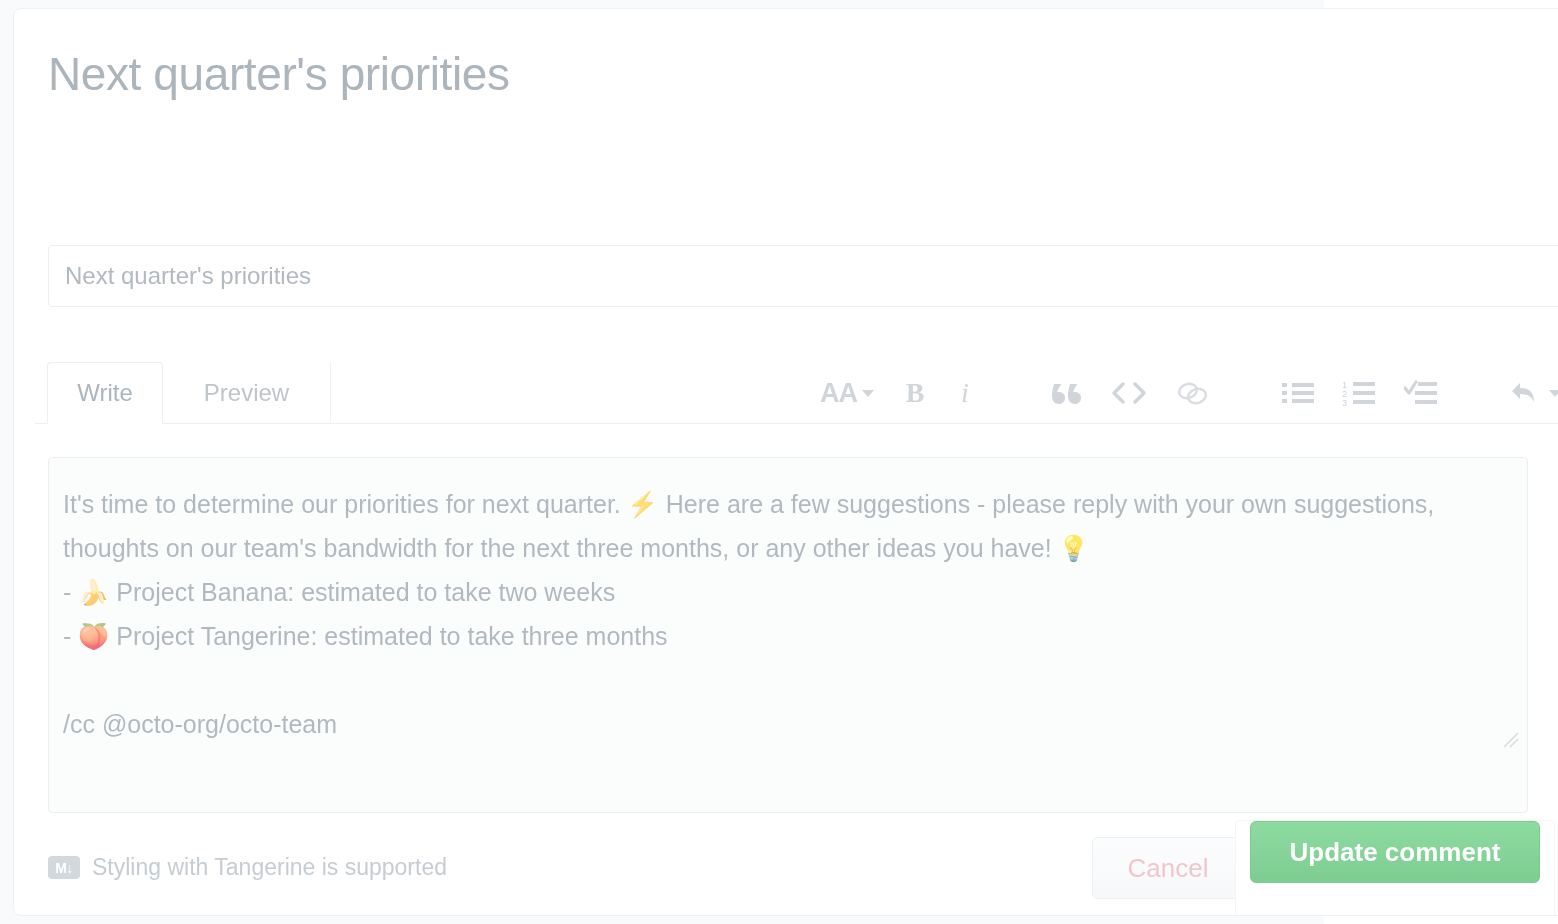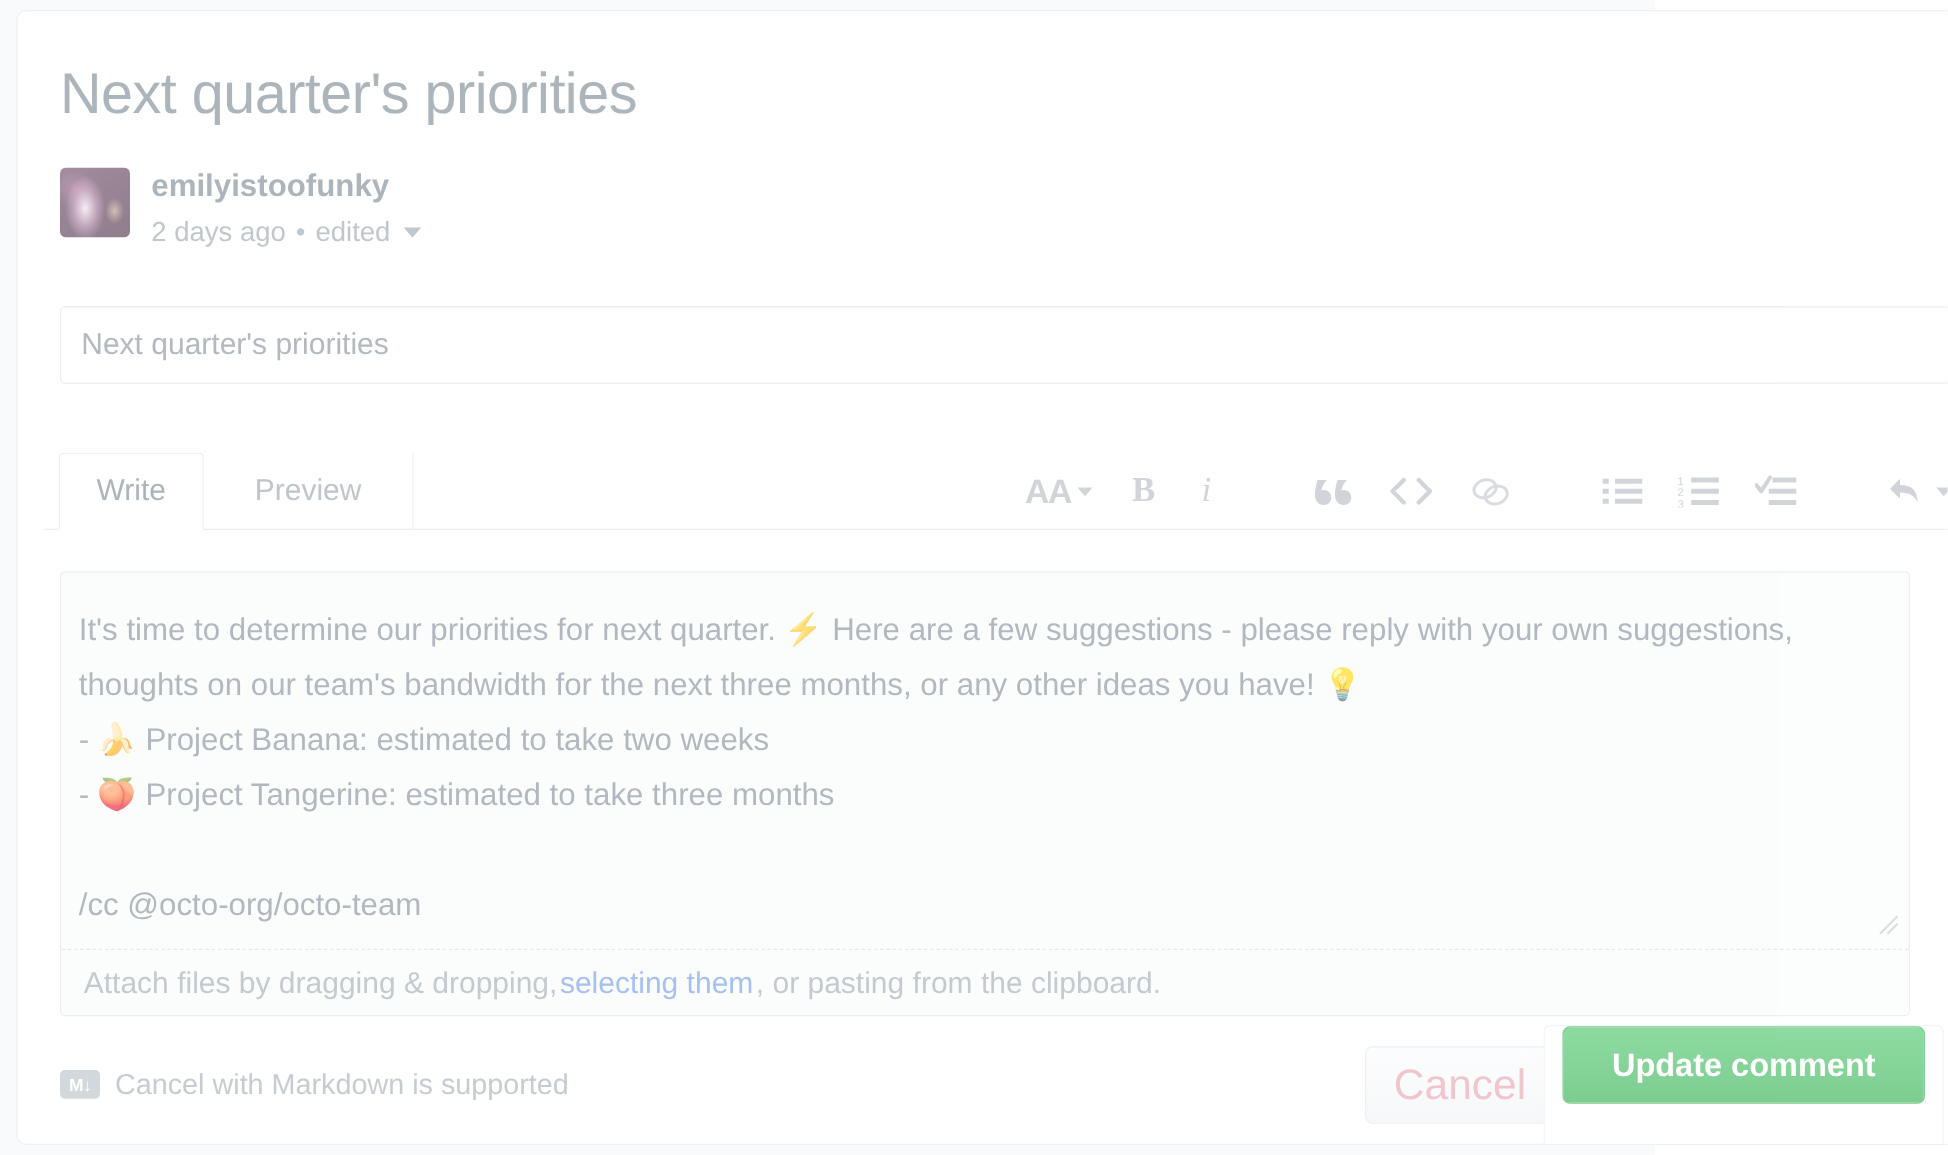--- a/index.html
+++ b/index.html
@@ -269,21 +269,21 @@
     position: absolute;
     left: 1078px;
     top: 828px;
     width: 152px;
     height: 62px;
     border: 1px solid #e3e6ea;
     border-radius: 6px;
     background: linear-gradient(180deg, #fbfcfd 0%, #f2f4f6 100%);
     color: #e9a2ae;
     font-family: "Liberation Sans", sans-serif;
-    font-size: 34px;
+    font-size: 26px;
     cursor: pointer;
   }
 
   .focus-ring {
     position: absolute;
     left: 1222px;
     top: 812px;
     width: 318px;
     height: 96px;
     background: #ffffff;
@@ -307,32 +307,20 @@
   }
 </style>
 </head>
 <body>
 
 <div class="page">
   <div class="card">
 
     <div class="issue-title">Next quarter's priorities</div>
 
-    <div class="byline">
-      <div class="avatar"></div>
-      <div class="byline-text">
-        <div class="byline-user">emilyistoofunky</div>
-        <div class="byline-meta">
-          <span>2 days ago</span>
-          <span>•</span>
-          <span>edited</span>
-          <span class="caret-down"></span>
-        </div>
-      </div>
-    </div>
 
     <input class="title-input" type="text" value="Next quarter's priorities" placeholder="Title" style="">
 
     <div class="tabbar">
       <div class="tab tab-write">Write</div>
       <div class="tab tab-preview">Preview</div>
     </div>
 
     <div class="toolbar">
 
@@ -422,30 +410,25 @@
     <div class="editor-wrap">
       <textarea class="editor-body" style="">It's time to determine our priorities for next quarter. ⚡ Here are a few suggestions - please reply with your own suggestions, thoughts on our team's bandwidth for the next three months, or any other ideas you have! 💡
 - 🍌 Project Banana: estimated to take two weeks
 - 🍑 Project Tangerine: estimated to take three months
 
 /cc @octo-org/octo-team</textarea>
       <svg class="resize-grip" viewBox="0 0 20 20" aria-hidden="true">
         <path d="M3 17 L17 3" stroke="#c0c6cc" stroke-width="1.6"></path>
         <path d="M9 17 L17 9" stroke="#c0c6cc" stroke-width="1.6"></path>
       </svg>
-      <div class="attach-row">
-        <span>Attach files by dragging &amp; dropping,</span>
-        <span class="attach-link">selecting them</span>
-        <span>, or pasting from the clipboard.</span>
-      </div>
     </div>
 
     <div class="md-note">
       <span class="md-badge">M↓</span>
-      <span>Cancel with Markdown is supported</span>
+      <span>Styling with Tangerine is supported</span>
     </div>
 
     <button class="btn-cancel">Cancel</button>
 
     <div class="focus-ring"></div>
     <button class="btn-update">Update comment</button>
 
   </div>
 </div>
 

